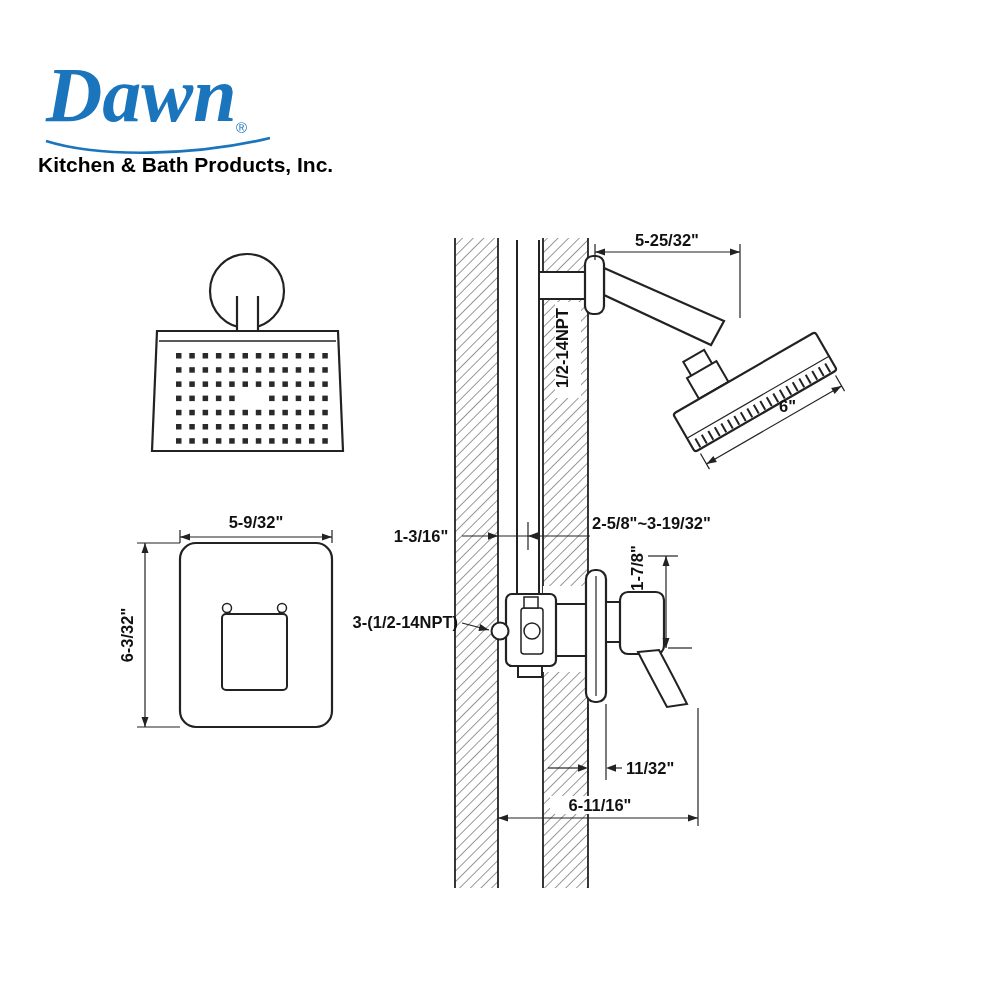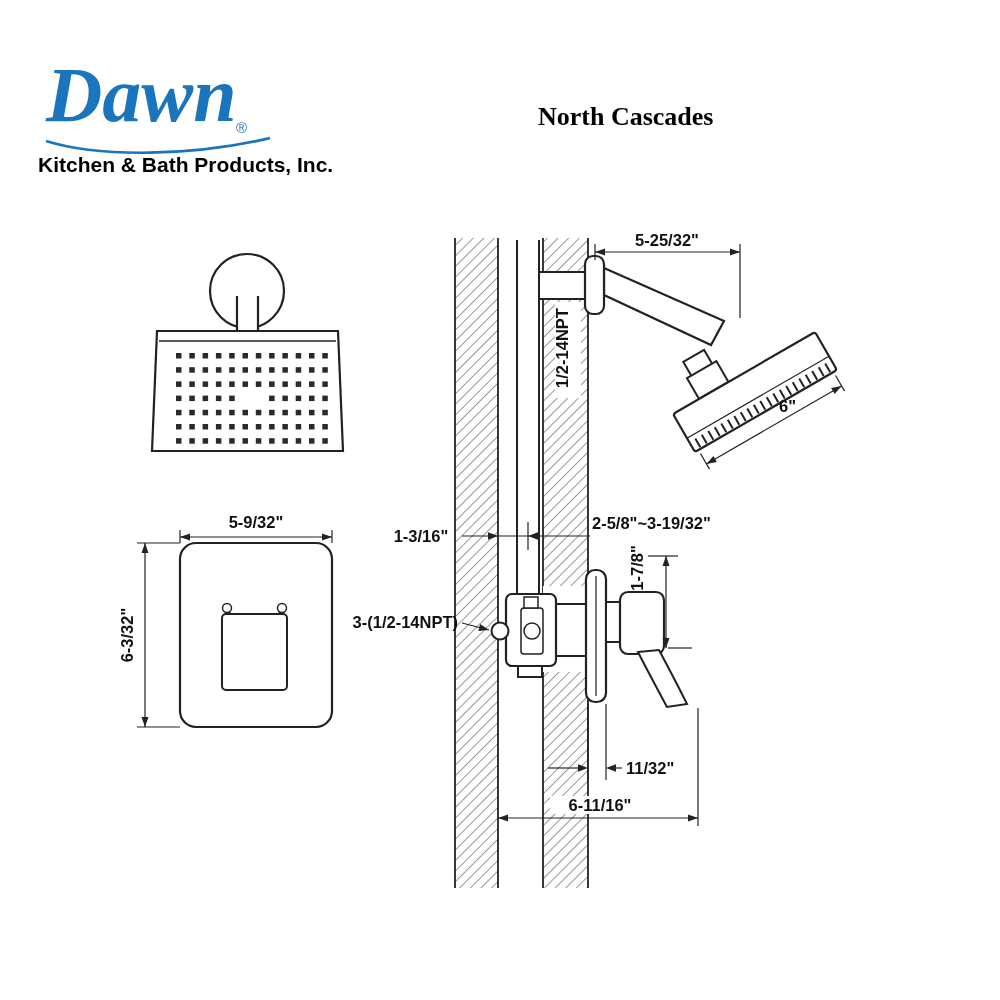--- a/index.html
+++ b/index.html
@@ -24,21 +24,20 @@
 
 <div class="page">
 
   <svg class="logo-svg" width="360" height="160" viewBox="0 0 360 160">
     <text x="16" y="96" style="font-family:&quot;Liberation Serif&quot;,serif; font-style:italic; font-weight:bold; font-size:78px; fill:#1b75bc;">Dawn</text>
     <text x="206" y="108" style="font-family:&quot;Liberation Sans&quot;,sans-serif; font-size:15px; fill:#1b75bc;">®</text>
     <path d="M16,116 C70,133 165,131 240,113" stroke="#1b75bc" stroke-width="2.6" fill="none"></path>
     <text x="8" y="147" style="font-family:&quot;Liberation Sans&quot;,sans-serif; font-weight:bold; font-size:21px; fill:#000;">Kitchen &amp; Bath Products, Inc.</text>
   </svg>
 
-  <div class="title">North Cascades</div>
 
   <svg class="diagram" width="1000" height="1000" viewBox="0 0 1000 1000">
     <defs>
       <pattern id="hatch" patternUnits="userSpaceOnUse" width="7.5" height="7.5" patternTransform="rotate(45)">
         <line x1="0" y1="0" x2="0" y2="7.5" stroke="#444" stroke-width="1.1"></line>
       </pattern>
       <marker id="arr" markerWidth="12" markerHeight="9" refX="10.5" refY="4.5" orient="auto-start-reverse" markerUnits="userSpaceOnUse">
         <path d="M0.5,1 L10.5,4.5 L0.5,8 Z" fill="#222"></path>
       </marker>
     </defs>

